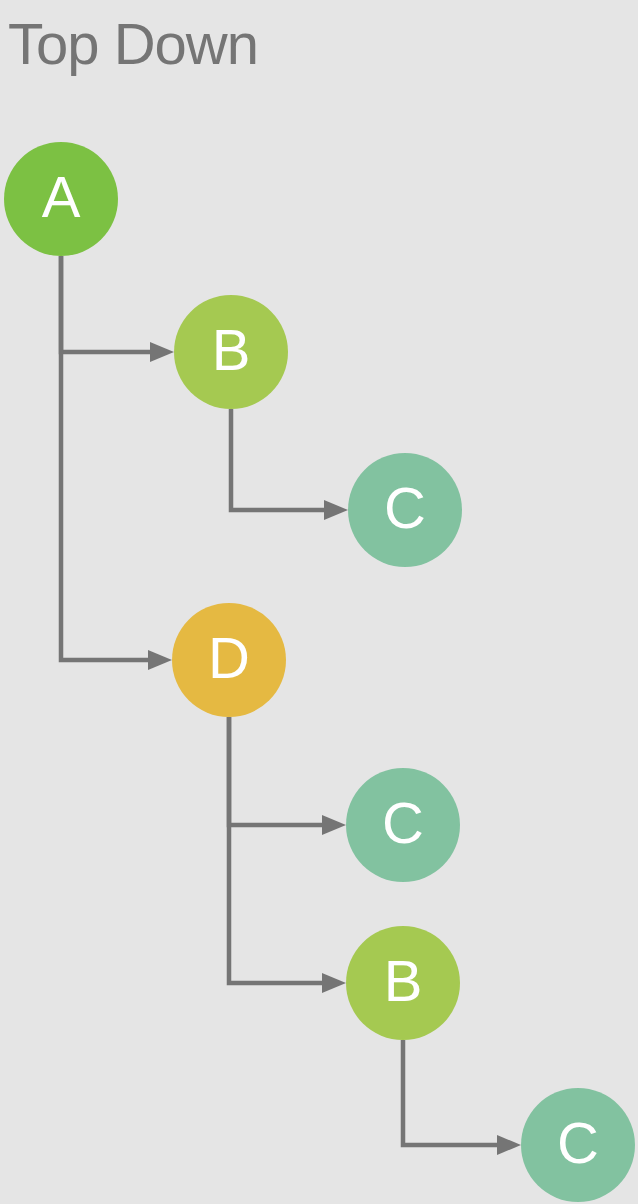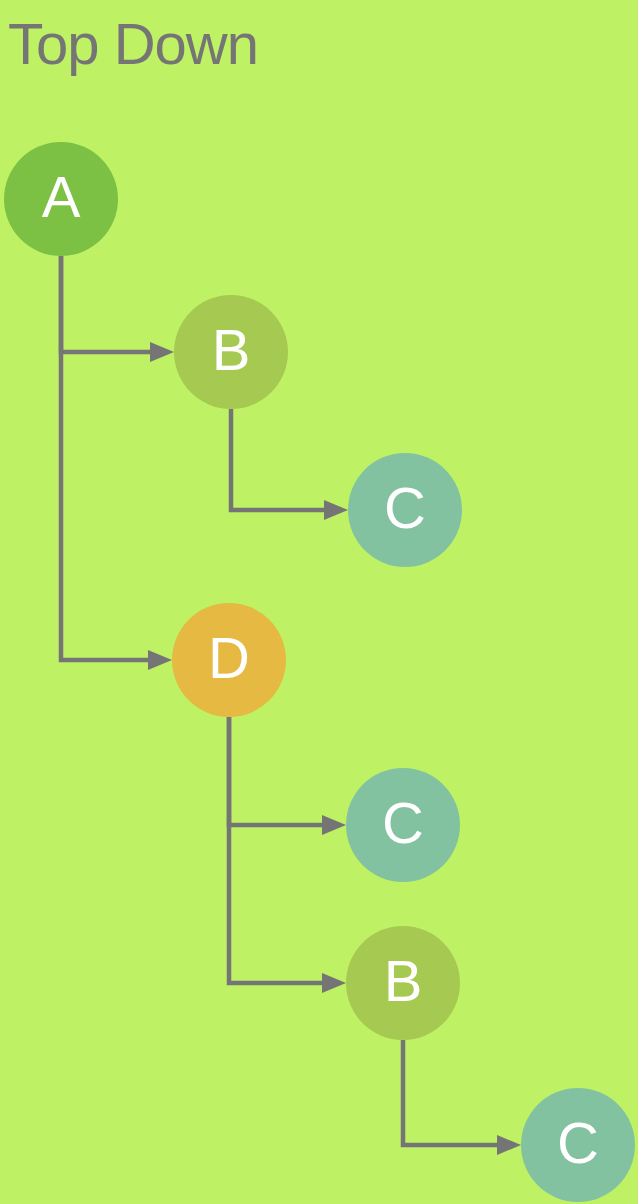--- a/index.html
+++ b/index.html
@@ -44,21 +44,21 @@
     font-size: 58px;
     font-weight: 300;
     line-height: 1;
     transform: translateY(-2px);
     user-select: none;
   }
 </style>
 </head>
 <body>
 
-<div class="canvas" style="background: #bef264;">
+<div class="canvas" style="background: #e5e5e5;">
   <div class="diagram-title" style="color: rgb(117, 117, 117);">Top Down</div>
 
   <svg class="edges-svg" viewBox="0 0 638 1204" xmlns="http://www.w3.org/2000/svg">
       <path d="M 61 256 L 61 352 L 152 352" fill="none" stroke="#757575" stroke-width="4.5"></path>
       <polygon points="174,352 150,342 150,362" fill="#757575"></polygon>
       <path d="M 61 256 L 61 660 L 150 660" fill="none" stroke="#757575" stroke-width="4.5"></path>
       <polygon points="172,660 148,650 148,670" fill="#757575"></polygon>
       <path d="M 231 409 L 231 510 L 326 510" fill="none" stroke="#757575" stroke-width="4.5"></path>
       <polygon points="348,510 324,500 324,520" fill="#757575"></polygon>
       <path d="M 229 717 L 229 825 L 324 825" fill="none" stroke="#757575" stroke-width="4.5"></path>

